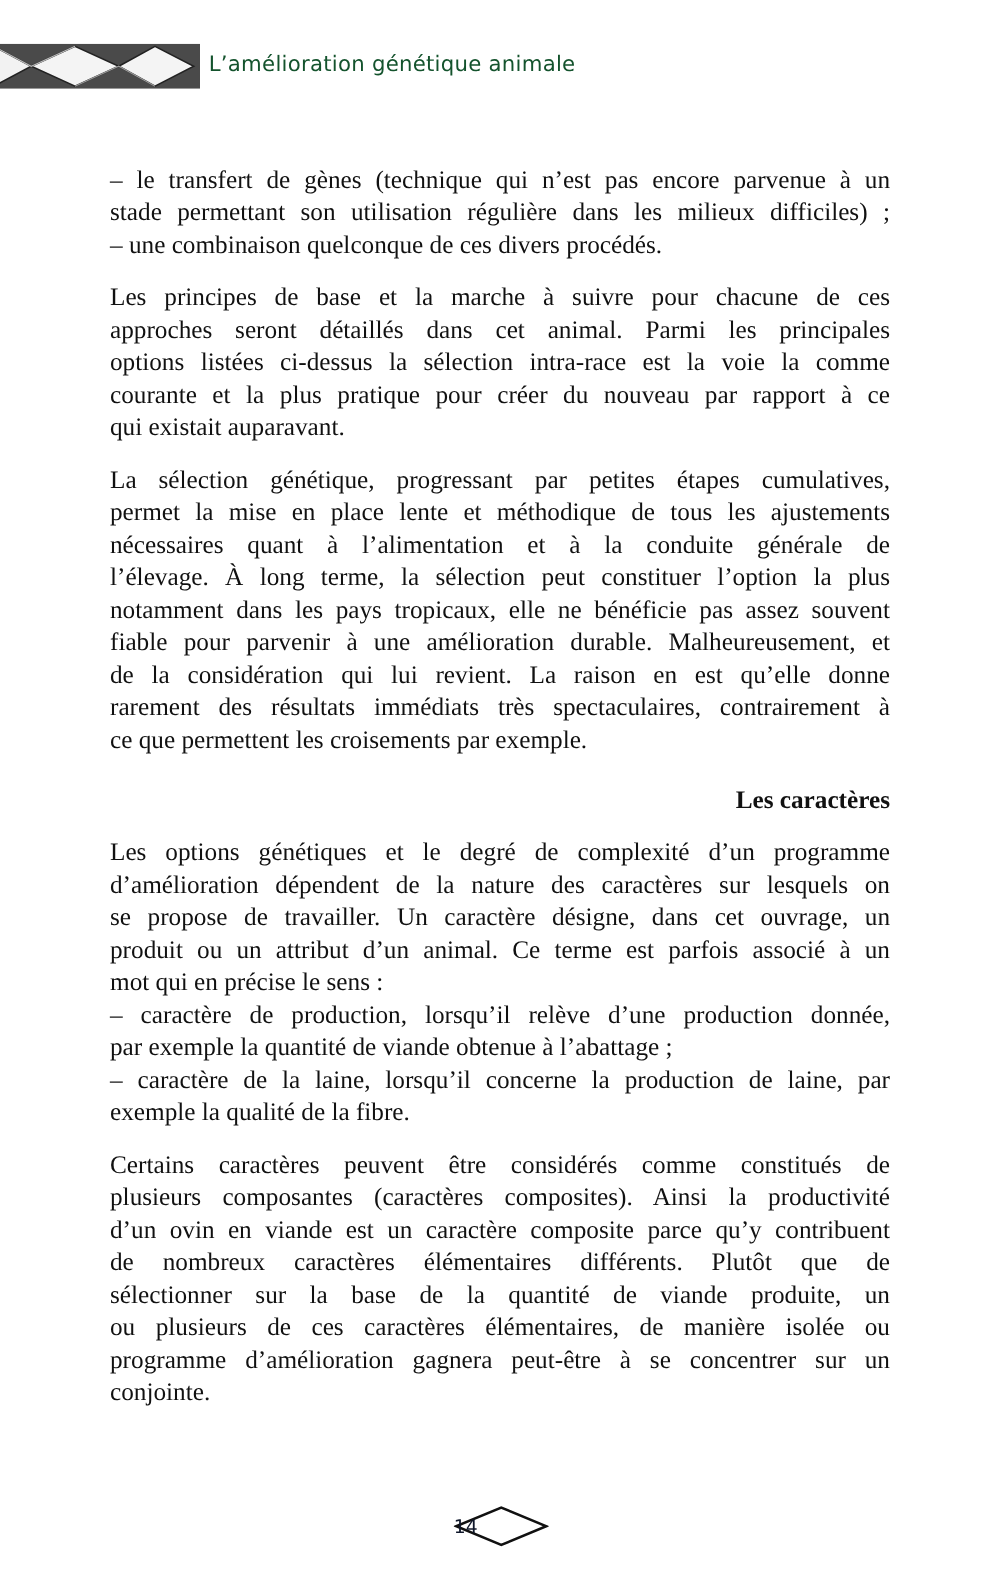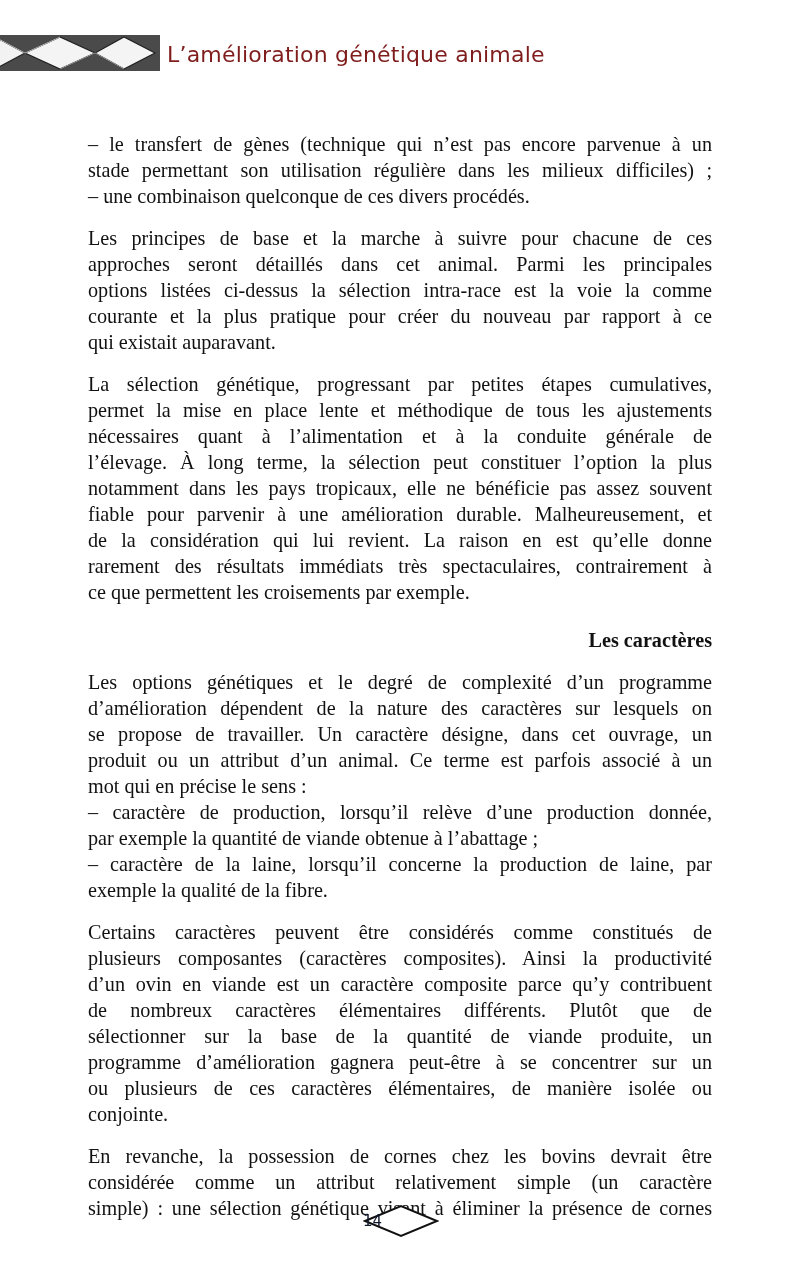--- a/index.html
+++ b/index.html
@@ -1,20 +1,20 @@
 <!DOCTYPE html>
 <html><head>
 <meta charset="utf-8">
 <style>
   html, body { margin: 0; padding: 0; background: #ffffff; }
   body { width: 800px; height: 1274px; position: relative; overflow: hidden; }
   .banner { position: absolute; left: 0; top: 35px; width: 160px; height: 36px; }
   .running-head {
     position: absolute; left: 167px; top: 42px;
-    font-family: "DejaVu Sans", sans-serif; font-size: 22px; color: #7f1d1d;
+    font-family: "DejaVu Sans", sans-serif; font-size: 17px; color: #14532d;
     letter-spacing: 0.2px; white-space: nowrap;
   }
   .content {
     position: absolute; left: 88px; top: 115px; width: 624px;
     font-family: "Liberation Serif", serif; font-size: 20.2px; color: #111;
   }
   .para { margin: 16px 0 8px 0; }
   .line { display: block; height: 26px; line-height: 26px; white-space: nowrap; text-align: justify; text-align-last: justify; }
   .line.last { text-align-last: left; }
   .heading { font-weight: bold; height: 26px; line-height: 26px; margin: 22px 0 12px 0; text-align: right; }
@@ -75,28 +75,23 @@
         <span class="line last">par exemple la quantité de viande obtenue à l’abattage ;</span>
         <span class="line">– caractère de la laine, lorsqu’il concerne la production de laine, par</span>
         <span class="line last">exemple la qualité de la fibre.</span>
       </div>
       <div class="para">
         <span class="line">Certains caractères peuvent être considérés comme constitués de</span>
         <span class="line">plusieurs composantes (caractères composites). Ainsi la productivité</span>
         <span class="line">d’un ovin en viande est un caractère composite parce qu’y contribuent</span>
         <span class="line">de nombreux caractères élémentaires différents. Plutôt que de</span>
         <span class="line">sélectionner sur la base de la quantité de viande produite, un</span>
+        <span class="line">ou plusieurs de ces caractères élémentaires, de manière isolée ou</span>
         <span class="line">programme d’amélioration gagnera peut-être à se concentrer sur un</span>
-        <span class="line">ou plusieurs de ces caractères élémentaires, de manière isolée ou</span>
         <span class="line last">conjointe.</span>
-      </div>
-      <div class="para">
-        <span class="line">En revanche, la possession de cornes chez les bovins devrait être</span>
-        <span class="line">considérée comme un attribut relativement simple (un caractère</span>
-        <span class="line">simple) : une sélection génétique visant à éliminer la présence de cornes</span>
       </div>
     </div>
 </div>
 
 <svg class="folio" viewBox="0 0 76 34">
   <polygon points="2,17 38,2 74,17 38,32" fill="#fff" stroke="#111" stroke-width="2"></polygon>
 </svg>
 <div class="folio-num">14</div>
 
 </body></html>

